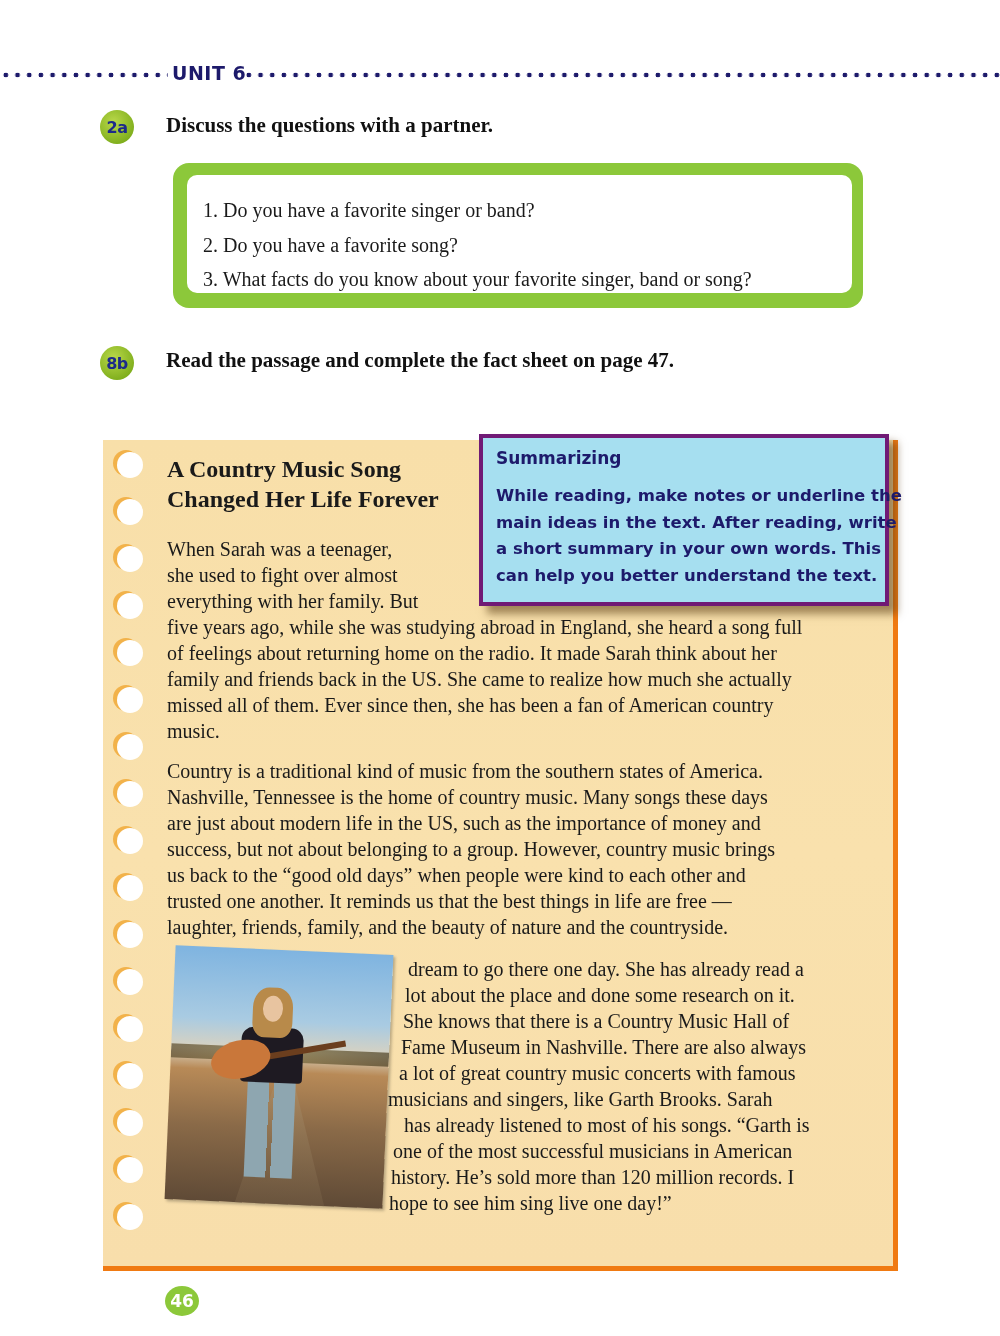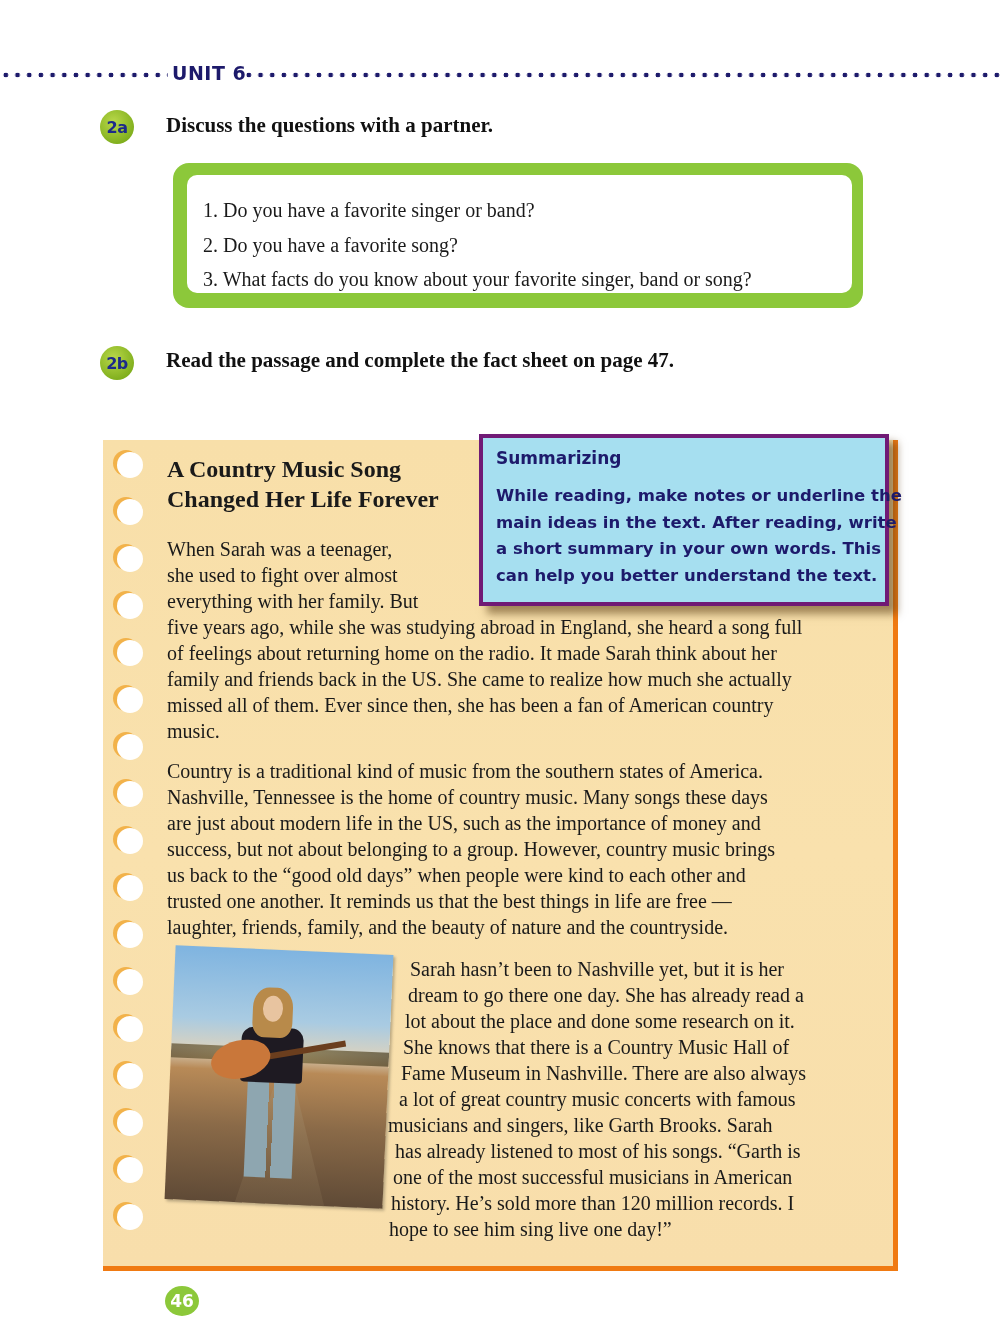--- a/index.html
+++ b/index.html
@@ -89,21 +89,21 @@
 <div class="q-box">
   <div class="q-inner">
     <ul class="q-list">
       <li>1. Do you have a favorite singer or band?</li>
       <li>2. Do you have a favorite song?</li>
       <li>3. What facts do you know about your favorite singer, band or song?</li>
     </ul>
   </div>
 </div>
 
-<div class="badge" style="left:100px; top:346px;">2b</div>
+<div class="badge" style="left:100px; top:346px;">8b</div>
 <div class="instruction" style="left:166px; top:348px;">Read the passage and complete the fact sheet on page 47.</div>
 
 <div class="panel">
   <div class="holes">
     <div class="hole" style="top:0px;"></div>
     <div class="hole" style="top:47px;"></div>
     <div class="hole" style="top:94px;"></div>
     <div class="hole" style="top:141px;"></div>
     <div class="hole" style="top:188px;"></div>
     <div class="hole" style="top:235px;"></div>
@@ -142,28 +142,27 @@
     <span class="line">Country is a traditional kind of music from the southern states of America.</span>
     <span class="line">Nashville, Tennessee is the home of country music. Many songs these days</span>
     <span class="line">are just about modern life in the US, such as the importance of money and</span>
     <span class="line">success, but not about belonging to a group. However, country music brings</span>
     <span class="line">us back to the “good old days” when people were kind to each other and</span>
     <span class="line">trusted one another. It reminds us that the best things in life are free —</span>
     <span class="line">laughter, friends, family, and the beauty of nature and the countryside.</span>
   </div>
 
   <div class="body-text p3">
-    <span class="line" style="padding-left:22px">Sarah hasn’t been to Nashville yet, but it is her</span>
     <span class="line" style="padding-left:20px">dream to go there one day. She has already read a</span>
     <span class="line" style="padding-left:17px">lot about the place and done some research on it.</span>
     <span class="line" style="padding-left:15px">She knows that there is a Country Music Hall of</span>
     <span class="line" style="padding-left:13px">Fame Museum in Nashville. There are also always</span>
     <span class="line" style="padding-left:11px">a lot of great country music concerts with famous</span>
     <span class="line" style="">musicians and singers, like Garth Brooks. Sarah</span>
-    <span class="line" style="padding-left:7px">has already listened to most of his songs. “Garth is</span>
+    <span class="line" style="padding-left:16px">has already listened to most of his songs. “Garth is</span>
     <span class="line" style="padding-left:5px">one of the most successful musicians in American</span>
     <span class="line" style="padding-left:3px">history. He’s sold more than 120 million records. I</span>
     <span class="line" style="padding-left:1px">hope to see him sing live one day!”</span>
   </div>
 </div>
 
 <div class="photo" aria-label="girl-playing-guitar-on-dirt-road">
   <div class="trees"></div>
   <div class="road"></div>
   <div class="legs"></div>

